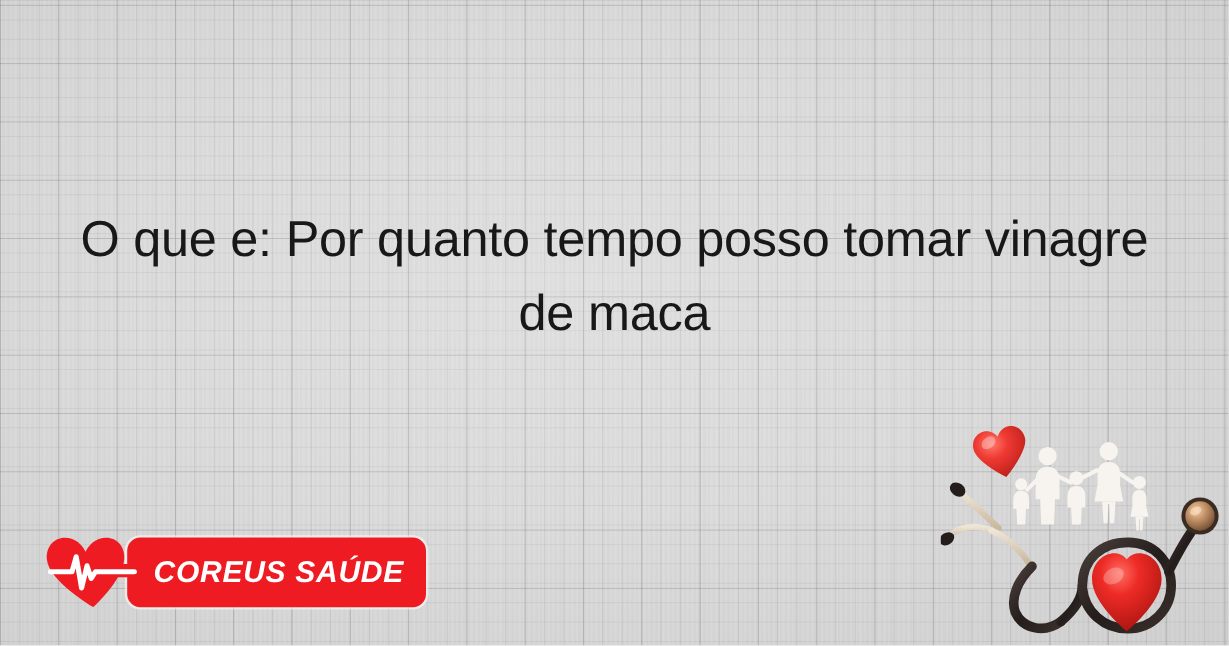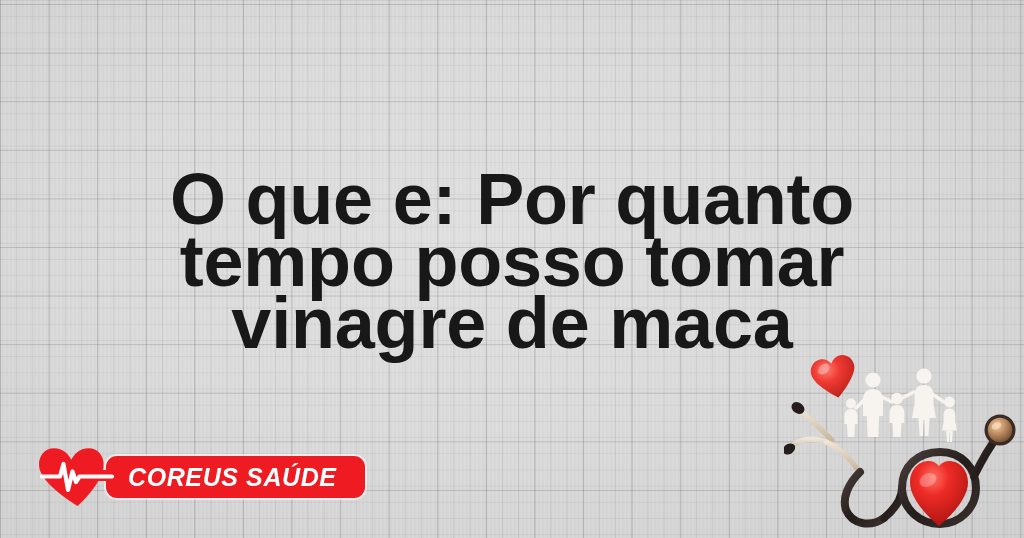--- a/index.html
+++ b/index.html
@@ -58,23 +58,23 @@
   }
 
   
   .title {
     position: absolute;
     left: 0;
     right: 0;
     top: 168px;
     text-align: center;
     color: #181818;
-    font-size: 72px;
+    font-size: 42px;
     line-height: 62px;
-    font-weight: 700;
+    font-weight: 400;
     letter-spacing: -0.2px;
     padding: 0 60px;
     box-sizing: border-box;
     white-space: pre-line;
   }
 
   
   .brand {
     position: absolute;
     left: 34px;
@@ -87,24 +87,24 @@
     position: relative;
     width: 86px;
     height: 62px;
     flex: 0 0 auto;
     z-index: 2;
   }
   .brand-mark svg { display: block; }
   .brand-badge {
     position: relative;
     margin-left: -14px;
-    height: 42px;
+    height: 58px;
     display: flex;
     align-items: center;
-    padding: 0 28px 0 22px;
+    padding: 0 18px 0 22px;
     background: #ee1c22;
     border-radius: 11px;
     box-shadow: 0 0 0 2px rgba(255,255,255,0.55);
     z-index: 1;
   }
   .brand-badge span {
     color: #ffffff;
     font-size: 25px;
     font-weight: 700;
     font-style: italic;

